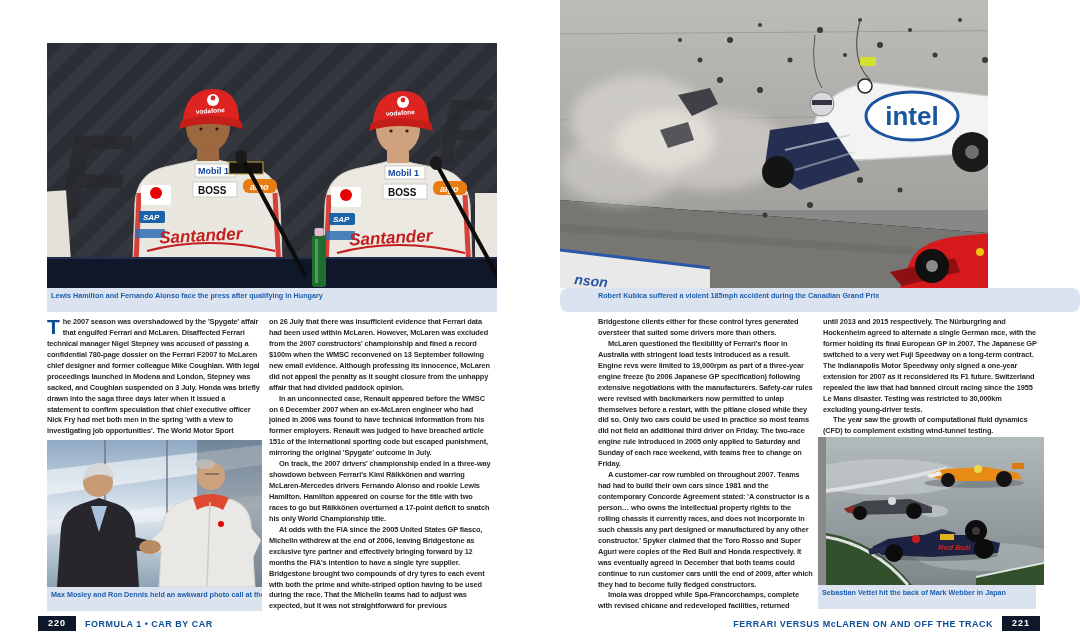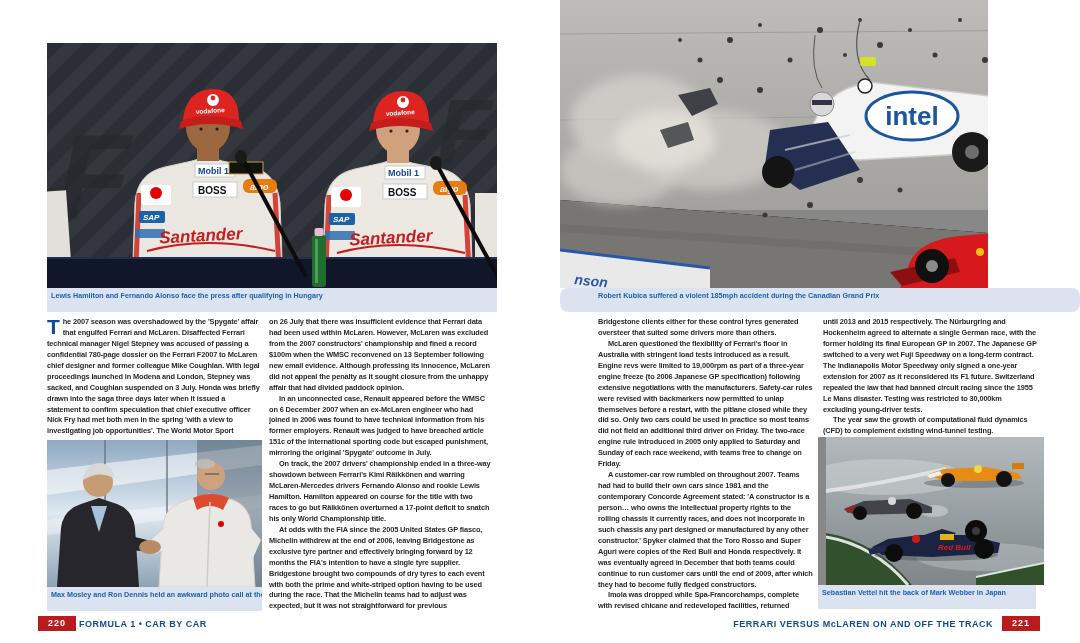--- a/index.html
+++ b/index.html
@@ -14,23 +14,23 @@
   .col{position:absolute;color:#2a2a2a;font-size:7.4px;font-weight:bold;
        line-height:10.93px;letter-spacing:-0.13px;overflow:hidden;text-align:left;}
   .para{margin:0;}
   .para.indent{text-indent:10px;}
   .dropcap{float:left;color:#0f4c94;font-size:21px;line-height:18px;font-weight:bold;
            margin:1px 3px 0 0;}
   .footer-left,.footer-right{position:absolute;top:616px;height:15px;display:flex;
            align-items:center;color:#0f4c94;font-size:9px;font-weight:bold;letter-spacing:0.5px;}
   .footer-left{left:38px;}
   .footer-right{right:40px;}
-  .page-num-box{background:#b91c1c;color:#ffffff;width:38px;height:15px;text-align:center;
+  .page-num-box{background:#0f172a;color:#ffffff;width:38px;height:15px;text-align:center;
            line-height:15px;font-size:9px;font-weight:bold;letter-spacing:1px;}
-  .footer-title-left{margin-left:3px;white-space:nowrap;}
+  .footer-title-left{margin-left:9px;white-space:nowrap;}
   .footer-title-right{margin-right:9px;white-space:nowrap;}
 </style>
 </head>
 <body>
 
 <div id="spread">
 
   <div class="photo" style="left:47px;top:43px;width:450px;height:245px;">
     <svg width="450" height="245" viewBox="0 0 450 245">
       <defs>

